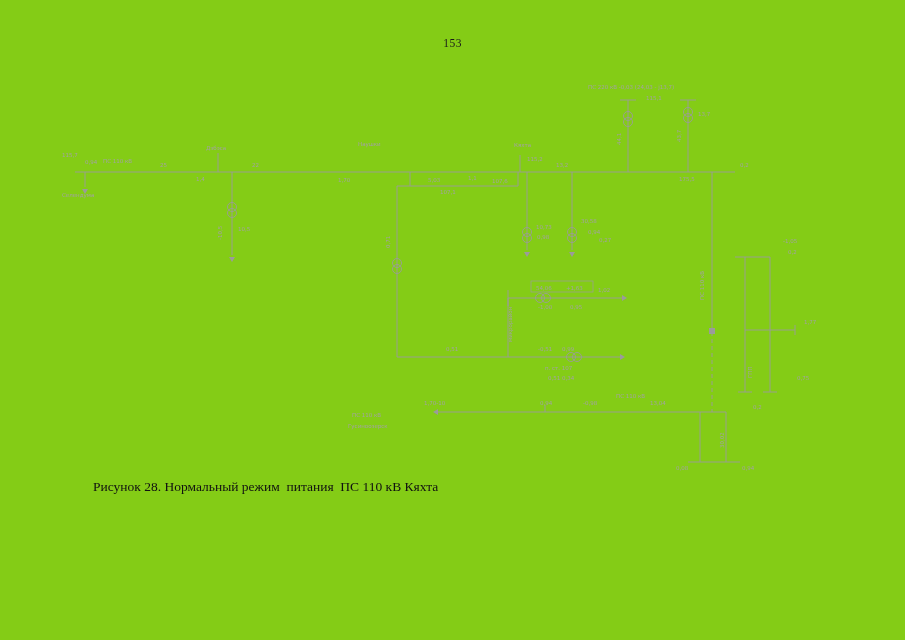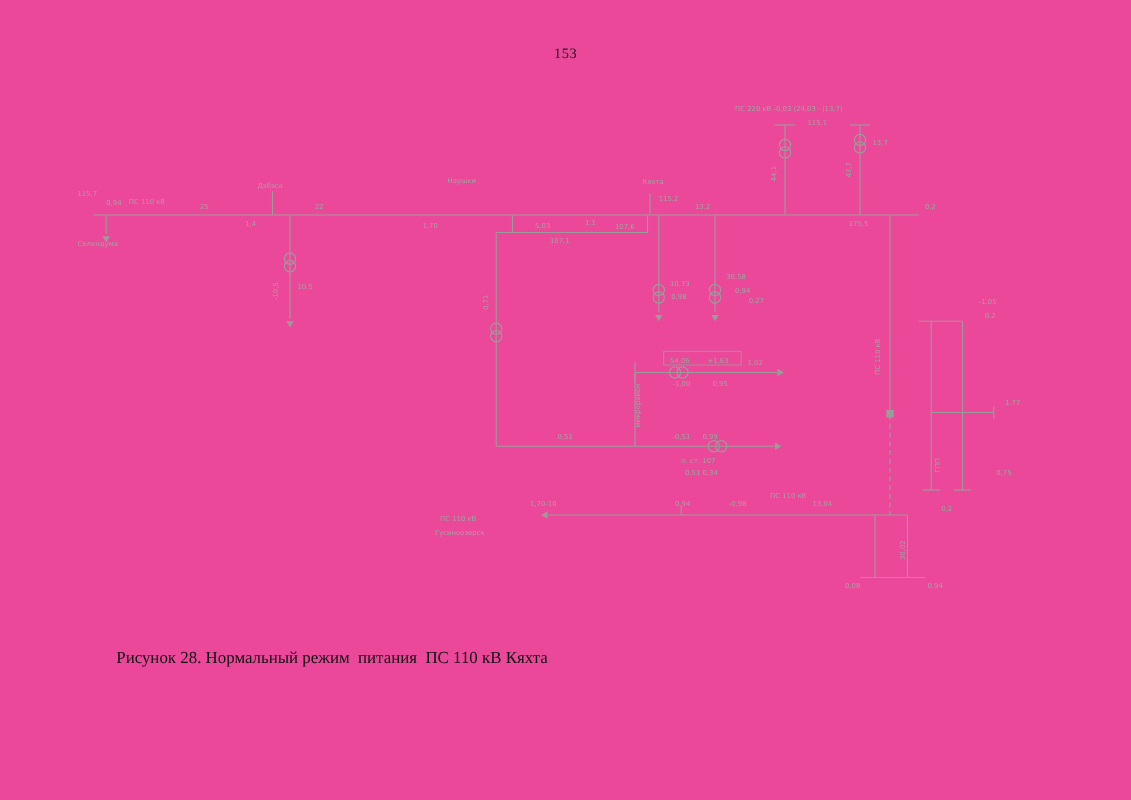--- a/index.html
+++ b/index.html
@@ -4,21 +4,21 @@
 <style>
   html, body {
     margin: 0;
     padding: 0;
     background: #ffffff;
   }
   .page {
     position: relative;
     width: 905px;
     height: 640px;
-    background: #ec4899;
+    background: #84cc16;
     overflow: hidden;
     font-family: "Liberation Serif", serif;
   }
   .page-number {
     position: absolute;
     top: 37px;
     left: 0;
     width: 100%;
     text-align: center;
     font-size: 11.5px;
@@ -33,21 +33,20 @@
   .caption {
     position: absolute;
     left: 93px;
     top: 477px;
     font-size: 13.5px;
     color: #111111;
     line-height: 19px;
   }
   .caption div {
     white-space: pre-wrap;
-    margin-top: 39px;
   }
 </style>
 </head>
 <body>
 
 <div class="page">
 
   <div class="page-number">153</div>
 
   <svg id="diagram-svg" width="905" height="640" viewBox="0 0 905 640">

